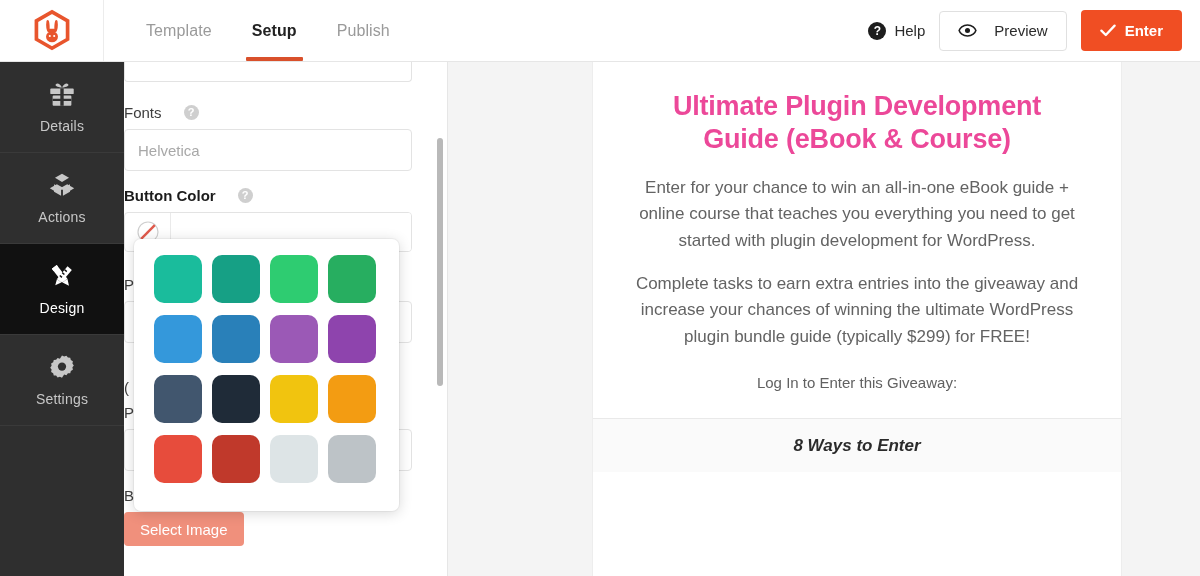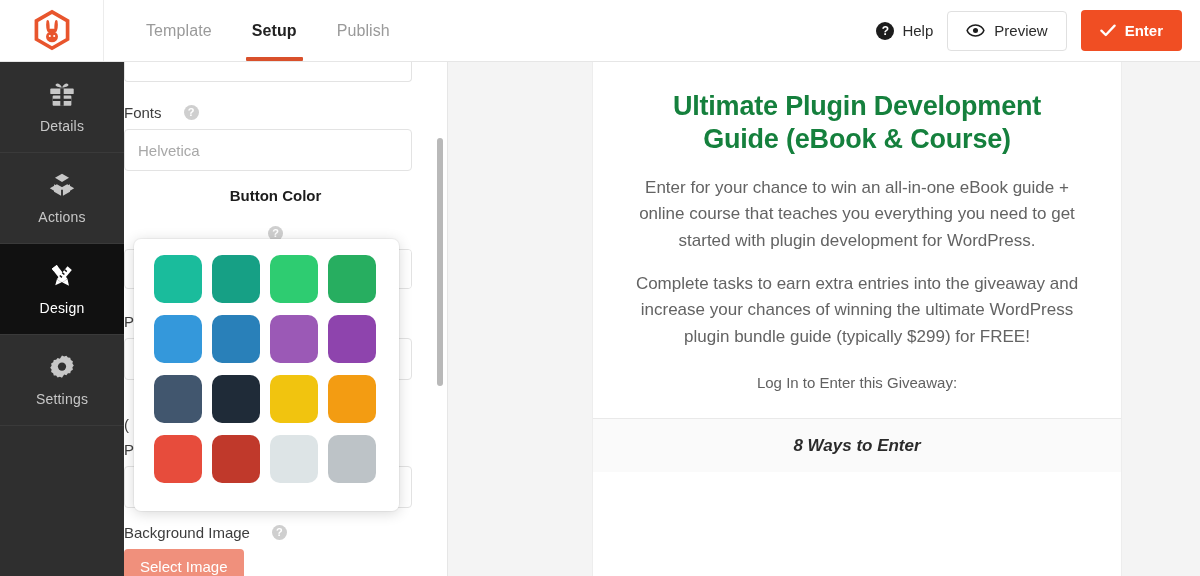--- a/index.html
+++ b/index.html
@@ -59,21 +59,21 @@
     background: none; border: none; font-family: inherit;
   }
   .icon-help {
     width: 18px; height: 18px; border-radius: 50%;
     background: #1d1d1d; color: #fff;
     font-size: 12px; font-weight: 700;
     display: flex; align-items: center; justify-content: center;
     line-height: 1;
   }
   .preview-btn {
-    display: flex; align-items: center; gap: 9px;
+    display: flex; align-items: center; gap: 17px;
     height: 40px; padding: 0 18px;
     background: #fff; border: 1px solid #e0e0e0; border-radius: 4px;
     font-size: 15px; color: #2b2b2b; cursor: pointer;
     font-family: inherit;
   }
   .save-btn {
     display: flex; align-items: center; gap: 9px;
     height: 41px; padding: 0 19px;
     background: #f04e23; border: none; border-radius: 4px;
     font-size: 15px; color: #fff; font-weight: 700; cursor: pointer;
@@ -104,21 +104,21 @@
     border-right: 1px solid #e6e6e6;
     overflow: hidden;
   }
   .panel-inner { padding: 0 20px; position: relative; }
 
   .field { margin-bottom: 16px; }
   .field-label {
     display: flex; align-items: center; gap: 22px;
     font-size: 15px; color: #3d3d3d; margin-bottom: 8px;
   }
-  .field-label.strong { font-weight: 700; color: #1c1c1c; flex-direction: column; }
+  .field-label.strong { font-weight: 700; color: #1c1c1c; }
   .hint {
     width: 15px; height: 15px; border-radius: 50%;
     background: #cfcfcf; color: #ffffff;
     font-size: 11px; font-weight: 700;
     display: flex; align-items: center; justify-content: center;
     line-height: 1;
   }
   .text-input {
     width: 288px; height: 42px;
     border: 1px solid #e3e3e3; border-radius: 4px;
@@ -212,21 +212,21 @@
   }
   .giveaway-card {
     position: absolute; left: 144px; top: 0;
     width: 530px; min-height: 514px;
     background: #ffffff;
     border-left: 1px solid #ededed;
     border-right: 1px solid #ededed;
   }
   .gw-body { padding: 28px 40px 0 40px; text-align: center; }
   .gw-title {
-    font-size: 27px; font-weight: 700; color: #15803d;
+    font-size: 27px; font-weight: 700; color: #ec4899;
     line-height: 1.24; letter-spacing: -.2px;
     margin-bottom: 18px;
   }
   .gw-para {
     font-size: 17px; color: #636363; line-height: 1.55;
     margin-bottom: 17px;
   }
   .gw-login-label {
     font-size: 15px; color: #616161;
     margin-top: 24px; margin-bottom: 14px;

